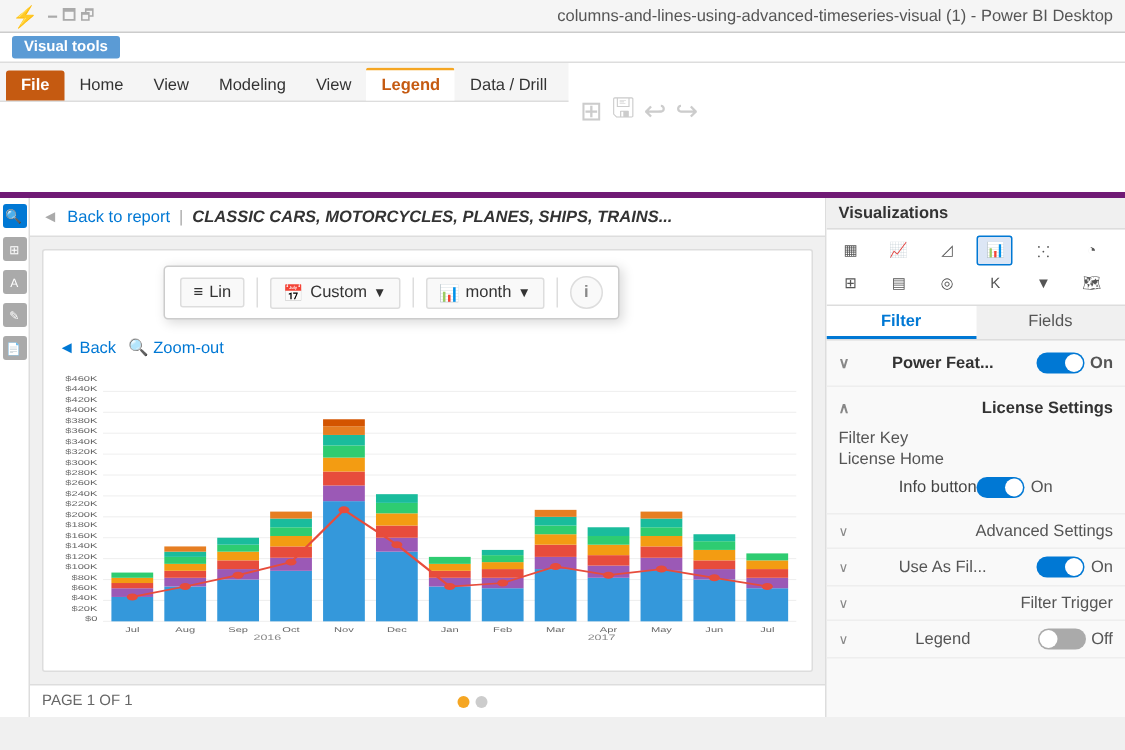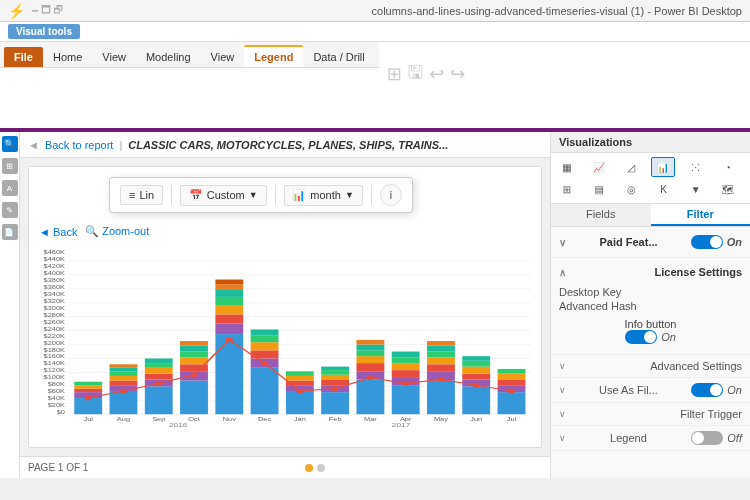--- a/index.html
+++ b/index.html
@@ -290,39 +290,37 @@
       cursor: pointer;
       padding: 2px 0;
     }
     .section-row {
       display: flex;
       align-items: center;
       justify-content: center;
       padding: 4px 0;
       font-size: 11px;
       color: #444;
-      flex-direction: column;
     }
     .section-label { font-size: 11px; color: #555; margin-bottom: 2px; }
     .text-input {
       width: 100%;
       border: 1px solid #ccc;
       border-radius: 2px;
       padding: 3px 6px;
       font-size: 11px;
       background: white;
       margin-bottom: 6px;
     }
 
     
     .toggle {
       display: flex;
       align-items: center;
       gap: 4px;
-      font-style: italic;
     }
     .toggle-track {
       width: 32px; height: 14px;
       background: #0078d4;
       border-radius: 7px;
       position: relative;
       cursor: pointer;
     }
     .toggle-track.off { background: #aaa; }
     .toggle-thumb {
@@ -633,45 +631,45 @@
         <div class="viz-icon-cell">⊞</div>
         <div class="viz-icon-cell">▤</div>
         <div class="viz-icon-cell">◎</div>
         <div class="viz-icon-cell">K</div>
         <div class="viz-icon-cell">▼</div>
         <div class="viz-icon-cell">🗺</div>
       </div>
     </div>
 
     <div class="right-tabs">
+      <div class="right-tab active">Filter</div>
       <div class="right-tab">Fields</div>
-      <div class="right-tab active">Filter</div>
     </div>
 
     <div class="settings-section">
       <div class="section-header">
         <span style="color:#888; font-size:10px;">∨</span>
-        <span>Paid Feat...</span>
+        <span>Power Feat...</span>
         <div class="toggle">
           <div class="toggle-track">
             <div class="toggle-thumb"></div>
           </div>
           <span class="toggle-label">On</span>
         </div>
       </div>
     </div>
 
     <div class="settings-section">
       <div class="section-header">
         <span style="color:#888; font-size:10px;">∧</span>
         <span>License Settings</span>
       </div>
       <div style="padding-top:6px;">
-        <div class="section-label">Desktop Key</div>
-        <div class="section-label">Advanced Hash</div>
+        <div class="section-label">Filter Key</div>
+        <div class="section-label">License Home</div>
         <div class="section-row">
           <span>Info button</span>
           <div class="toggle">
             <div class="toggle-track">
               <div class="toggle-thumb"></div>
             </div>
             <span class="toggle-label">On</span>
           </div>
         </div>
       </div>

